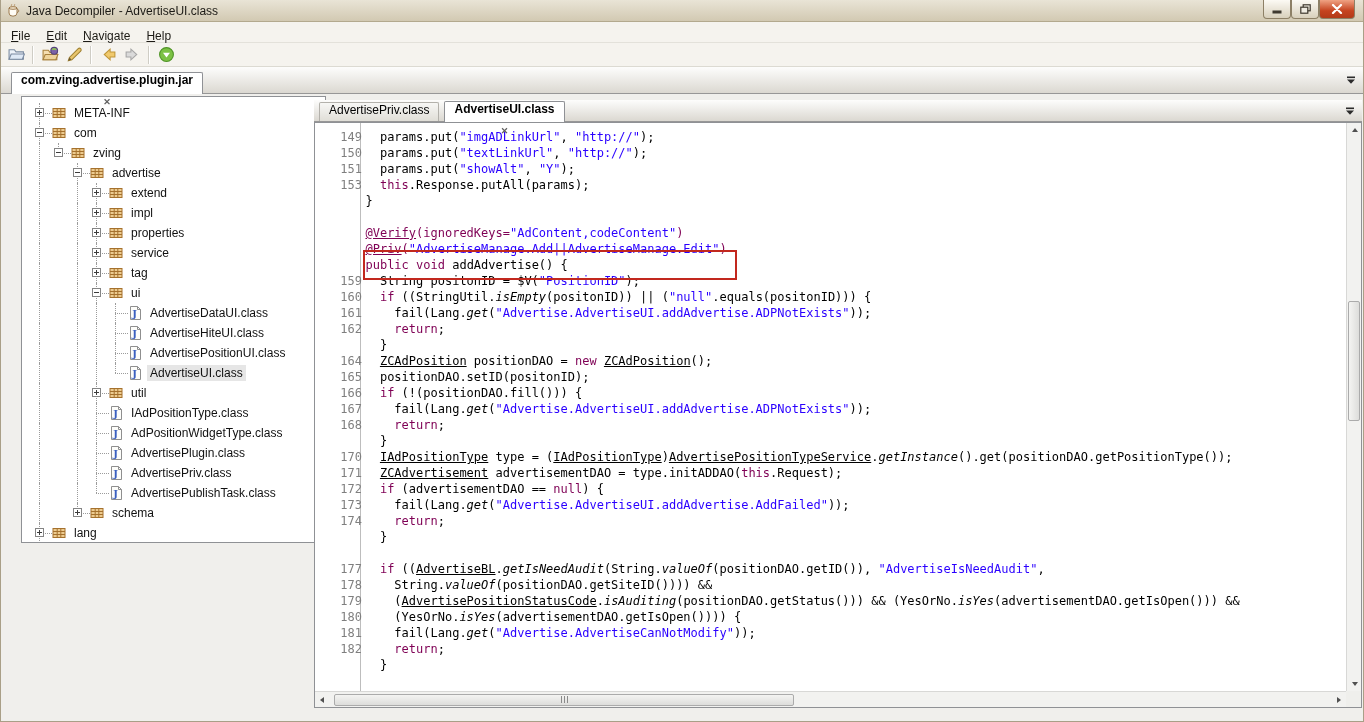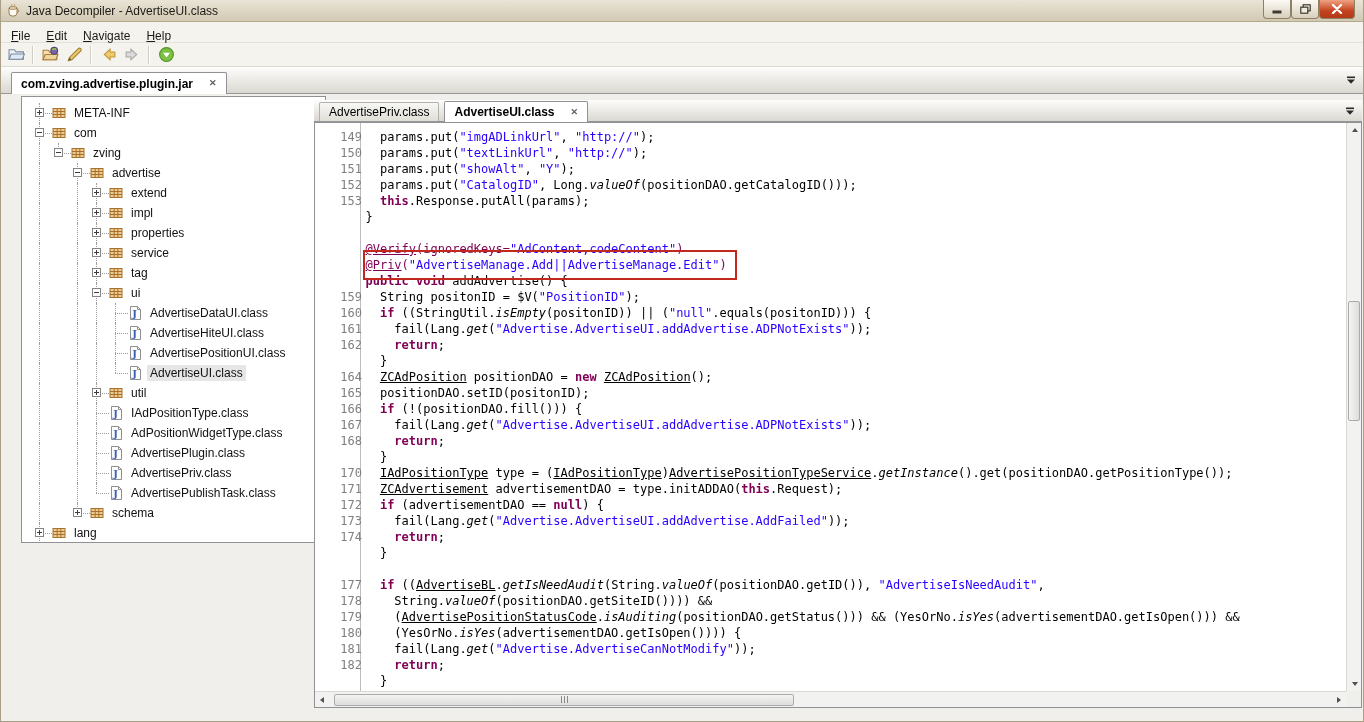--- a/index.html
+++ b/index.html
@@ -29,22 +29,22 @@
     border-bottom:1px solid #dcdad2;display:flex;align-items:center;padding-left:3px;box-sizing:border-box;}
   .tbtn{width:24px;height:22px;display:flex;align-items:center;justify-content:center;}
   .tbtn svg{width:17px;height:17px;}
   .tsep{width:1px;height:18px;background:#cfcdc5;border-right:1px solid #fff;margin:0 4px;}
 
   
   .tabbar{position:absolute;display:flex;align-items:flex-end;
     background:linear-gradient(#fdfdfc,#dbd8d1);border-bottom:1px solid #979797;box-sizing:border-box;}
   #jartabbar{left:0;top:67px;width:100%;height:27px;}
   #editor-tabbar{left:313px;top:100px;width:1048px;height:22px;}
-  .tab{display:flex;align-items:center;gap:16px;padding:0 9px;box-sizing:border-box;
-    font-size:12px;white-space:nowrap;cursor:default;}
+  .tab{display:flex;align-items:center;gap:11px;padding:0 9px;box-sizing:border-box;
+    font-size:12px;white-space:nowrap;cursor:default;flex-direction:column;}
   .tab.active{background:#fff;border:1px solid #8f9195;border-bottom:none;font-weight:bold;
     height:22px;margin-bottom:-1px;z-index:2;border-radius:2px 2px 0 0;}
   #editor-tabbar .tab.active{height:21px;}
   .tab.inactive{background:linear-gradient(#f7f7f5,#e0ded7);border:1px solid #b3b1ab;border-bottom:none;
     height:19px;font-weight:normal;border-radius:2px 2px 0 0;}
   #jartabbar .tab{margin-left:10px;}
   #editor-tabbar .tab{margin-left:5px;}
   .tab-close{font-size:9px;color:#5f5f5f;line-height:9px;}
   .tab-overflow{margin-left:auto;align-self:center;margin-right:5px;width:14px;height:12px;
     display:flex;align-items:center;justify-content:center;}
@@ -70,21 +70,21 @@
   #editor-panel{position:absolute;left:313px;top:122px;width:1048px;height:586px;
     background:#fff;border:1px solid #8f9195;box-sizing:border-box;}
   #code-scroll{position:absolute;left:0;top:0;right:15px;bottom:16px;overflow:hidden;background:#fff;}
   #gutter-line{position:absolute;left:45px;top:0;bottom:0;width:1px;background:#bdbdbd;}
   #code-lines{position:absolute;left:0;top:6px;right:0;}
   .crow{position:relative;height:16px;font-family:"DejaVu Sans Mono",monospace;font-size:12px;line-height:16px;}
   .lnum{position:absolute;left:4px;width:27px;text-align:right;color:#7f7f7f;margin-left:16px;}
   .ltext{position:absolute;left:36px;white-space:pre;color:#000;}
   .seg-p{color:#000;}
   .seg-s{color:#2a00ff;}
-  .seg-k{color:#7f0055;font-weight:bold;}
+  .seg-k{color:#7f0055;font-weight:normal;}
   .seg-a{color:#7f0055;text-decoration:underline;}
   .seg-m{color:#7f0055;}
   .seg-u{color:#000;text-decoration:underline;}
   .seg-i{color:#000;font-style:italic;}
   #highlight-box{position:absolute;left:48px;top:127px;width:370px;height:26px;
     border:2px solid #c2281e;z-index:5;pointer-events:none;}
 
   
   #vscroll{position:absolute;right:0;top:0;width:15px;bottom:16px;background:#f2f2f0;border-left:1px solid #d8d8d6;box-sizing:border-box;}
   #hscroll{position:absolute;left:0;right:15px;bottom:0;height:16px;background:#f2f2f0;border-top:1px solid #d8d8d6;box-sizing:border-box;display:flex;align-items:center;}
@@ -560,24 +560,20 @@
           </div>
           <div class="crow">
             <span class="lnum">150</span>
             <span class="ltext">    <span class="seg-p">params.put(</span><span class="seg-s">"textLinkUrl"</span><span class="seg-p">, </span><span class="seg-s">"http://"</span><span class="seg-p">);</span></span>
           </div>
           <div class="crow">
             <span class="lnum">151</span>
             <span class="ltext">    <span class="seg-p">params.put(</span><span class="seg-s">"showAlt"</span><span class="seg-p">, </span><span class="seg-s">"Y"</span><span class="seg-p">);</span></span>
           </div>
           <div class="crow">
-            <span class="lnum">152</span>
-            <span class="ltext">    <span class="seg-p">params.put(</span><span class="seg-s">"CatalogID"</span><span class="seg-p">, Long.</span><span class="seg-i">valueOf</span><span class="seg-p">(positionDAO.getCatalogID()));</span></span>
-          </div>
-          <div class="crow">
             <span class="lnum">153</span>
             <span class="ltext">    <span class="seg-k">this</span><span class="seg-p">.Response.putAll(params);</span></span>
           </div>
           <div class="crow">
             <span class="lnum"></span>
             <span class="ltext">  <span class="seg-p">}</span></span>
           </div>
           <div class="crow">
             <span class="lnum"></span>
             <span class="ltext"></span>

